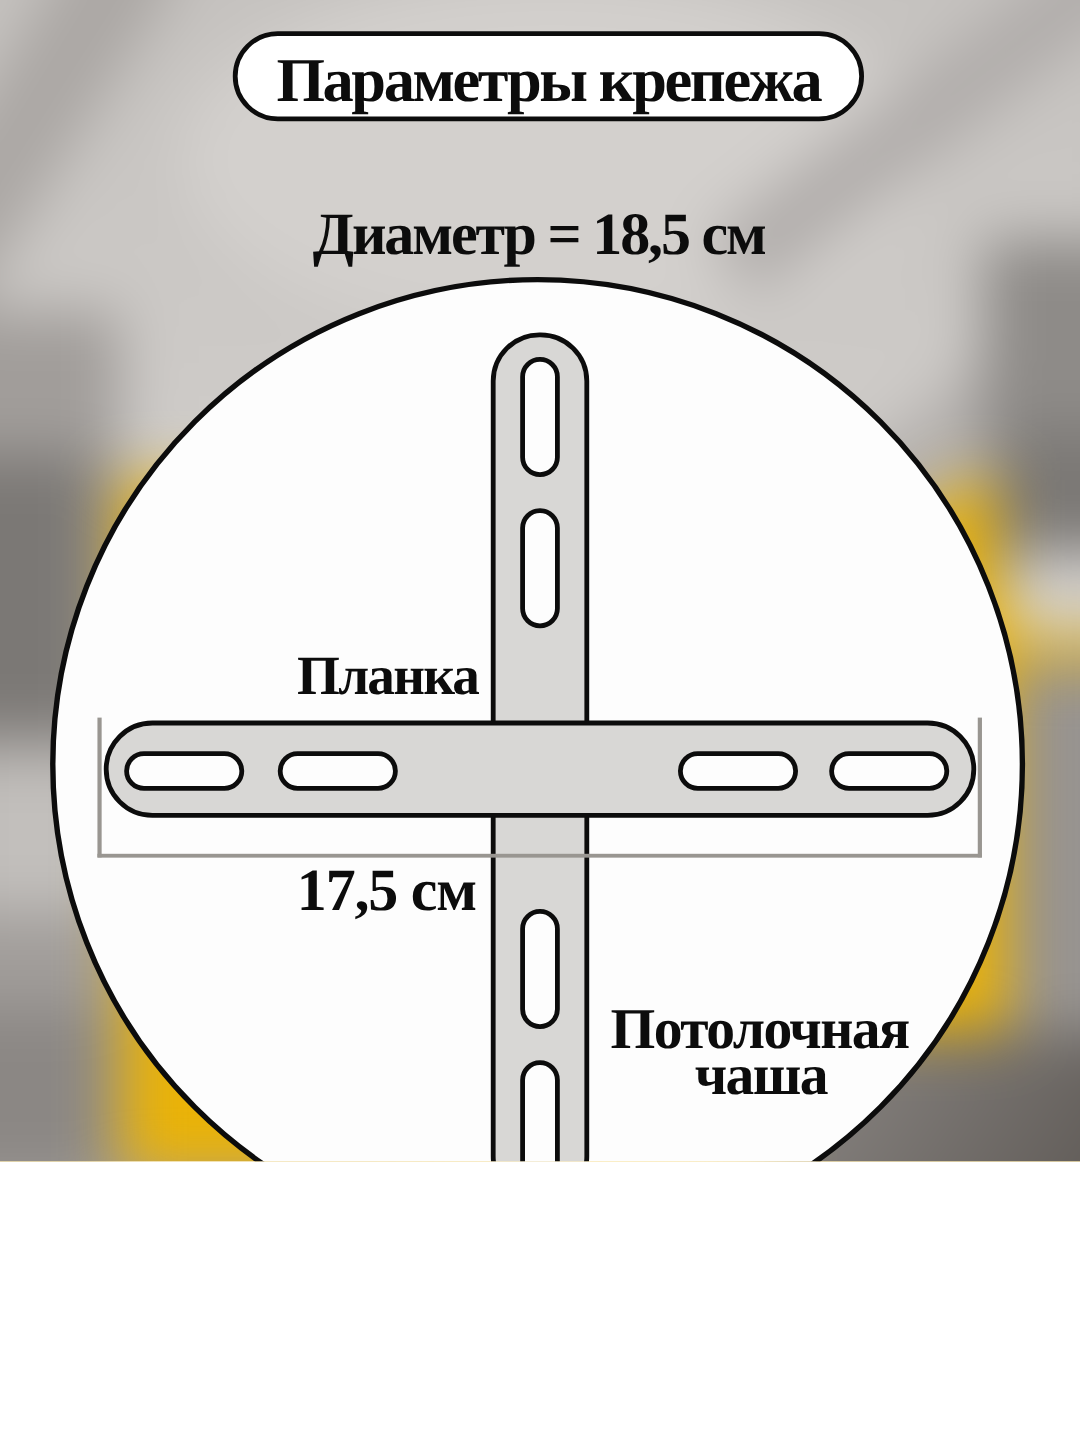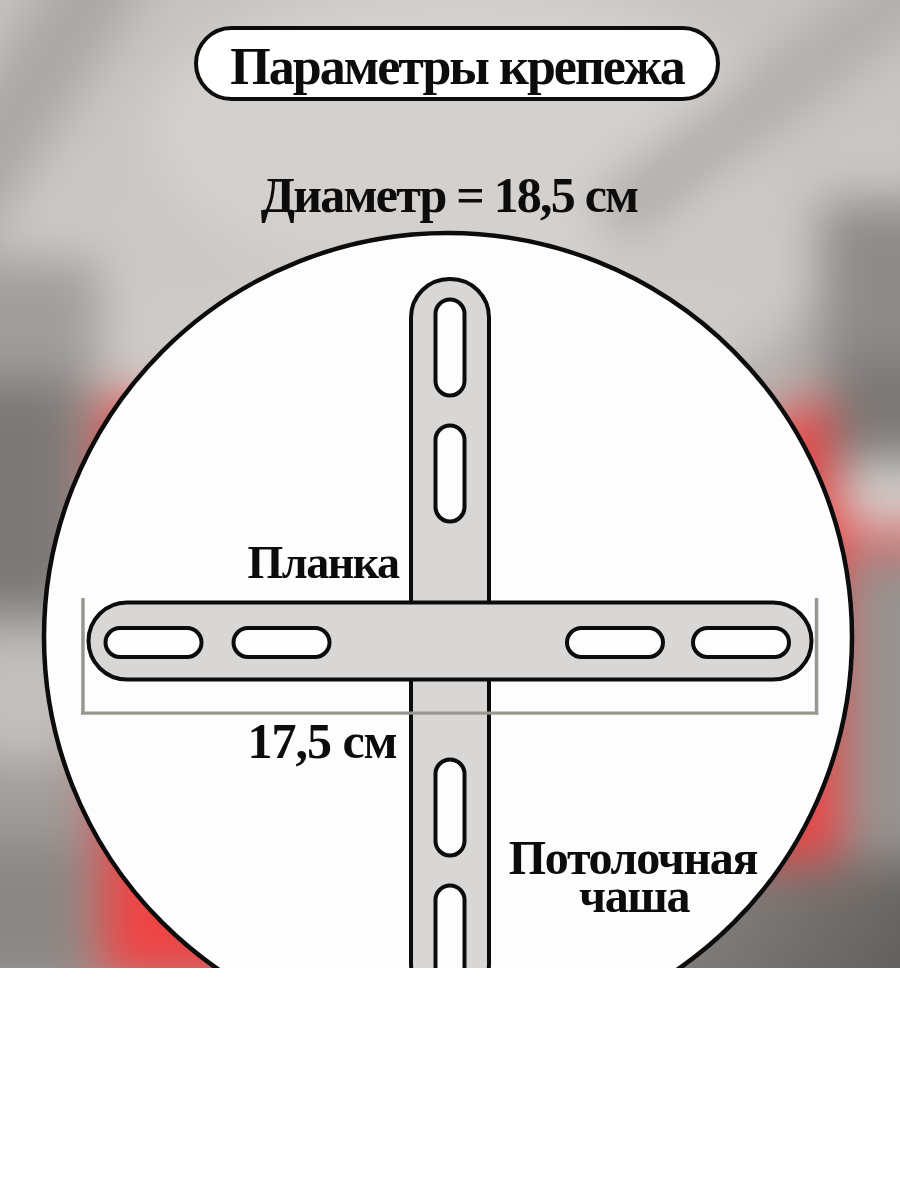--- a/index.html
+++ b/index.html
@@ -1,16 +1,16 @@
 <!DOCTYPE html>
 <html><head>
 <meta charset="utf-8">
 <style>
   html,body{margin:0;padding:0}
-  #page{position:relative;width:900px;height:968px;overflow:hidden;background:#ef4444;font-family:"Liberation Serif",serif}
+  #page{position:relative;width:900px;height:968px;overflow:hidden;background:#eab308;font-family:"Liberation Serif",serif}
   #bg{position:absolute;left:-60px;top:-60px;width:1020px;height:1320px;filter:blur(24px)}
   .p{position:absolute}
   svg{position:absolute;left:0;top:0}
   text{font-family:"Liberation Serif",serif;font-weight:bold;fill:#0c0c0c}
 </style>
 </head>
 <body>
 <div id="page">
 
   <div id="bg">

